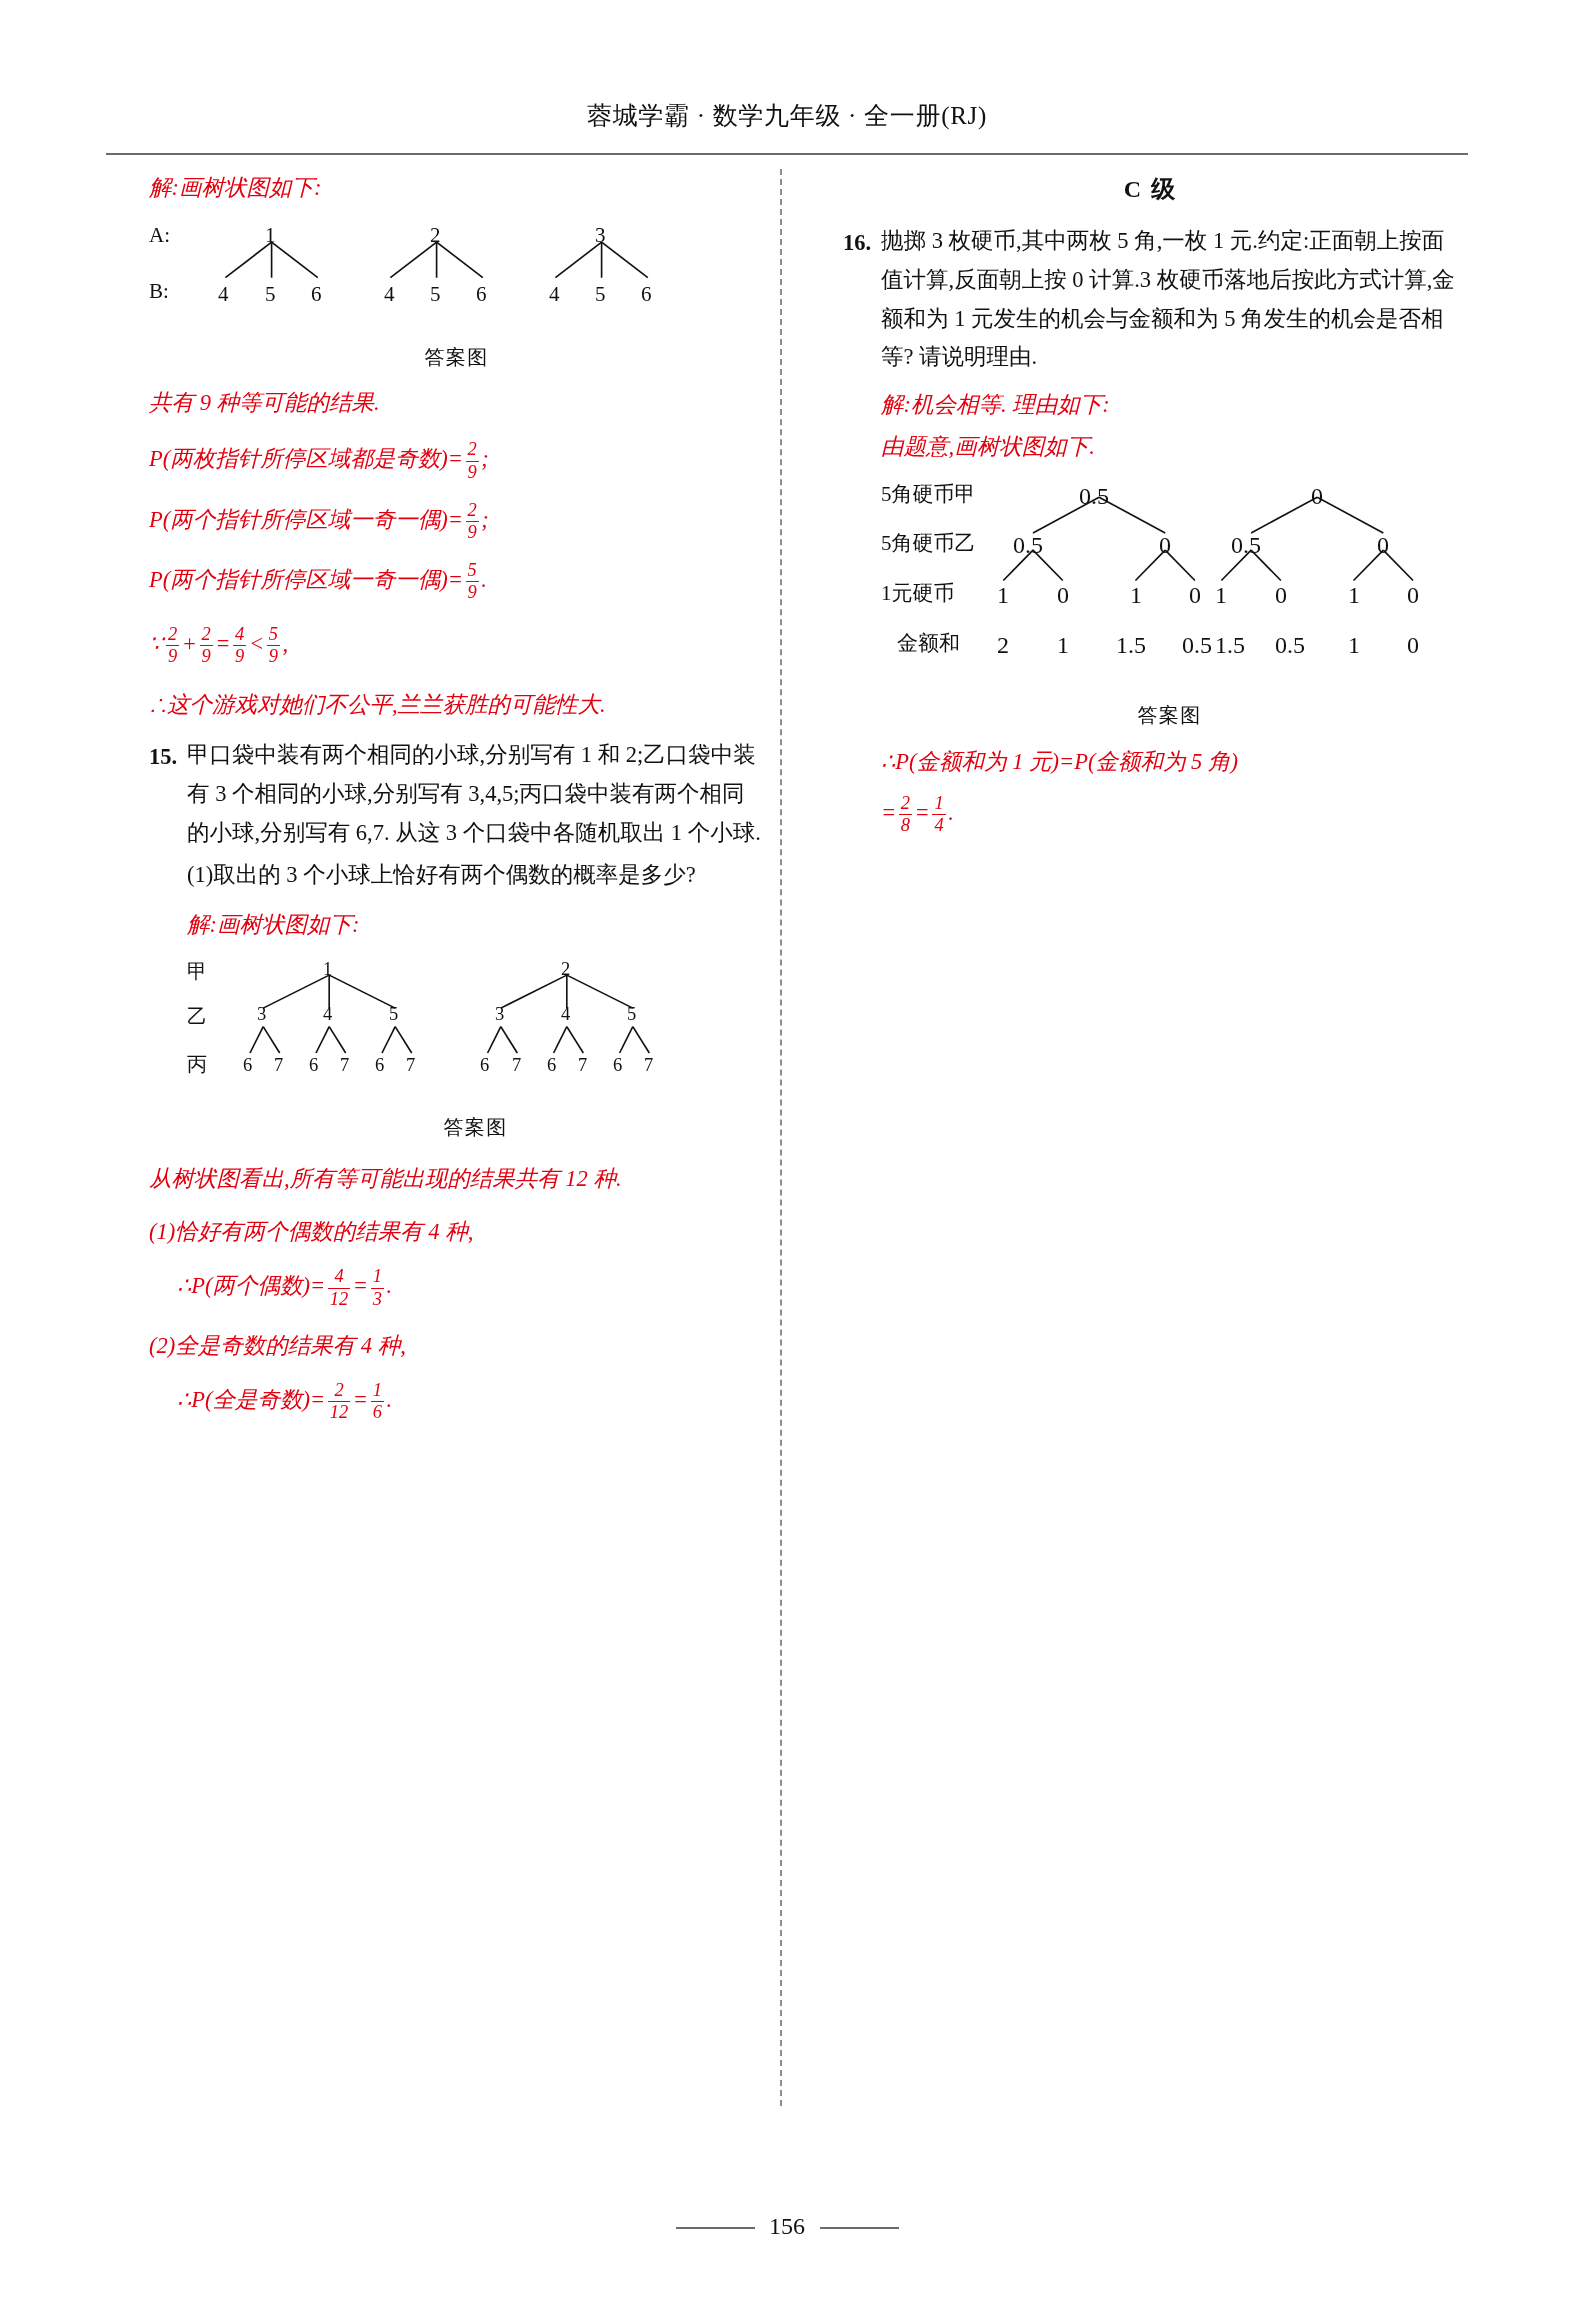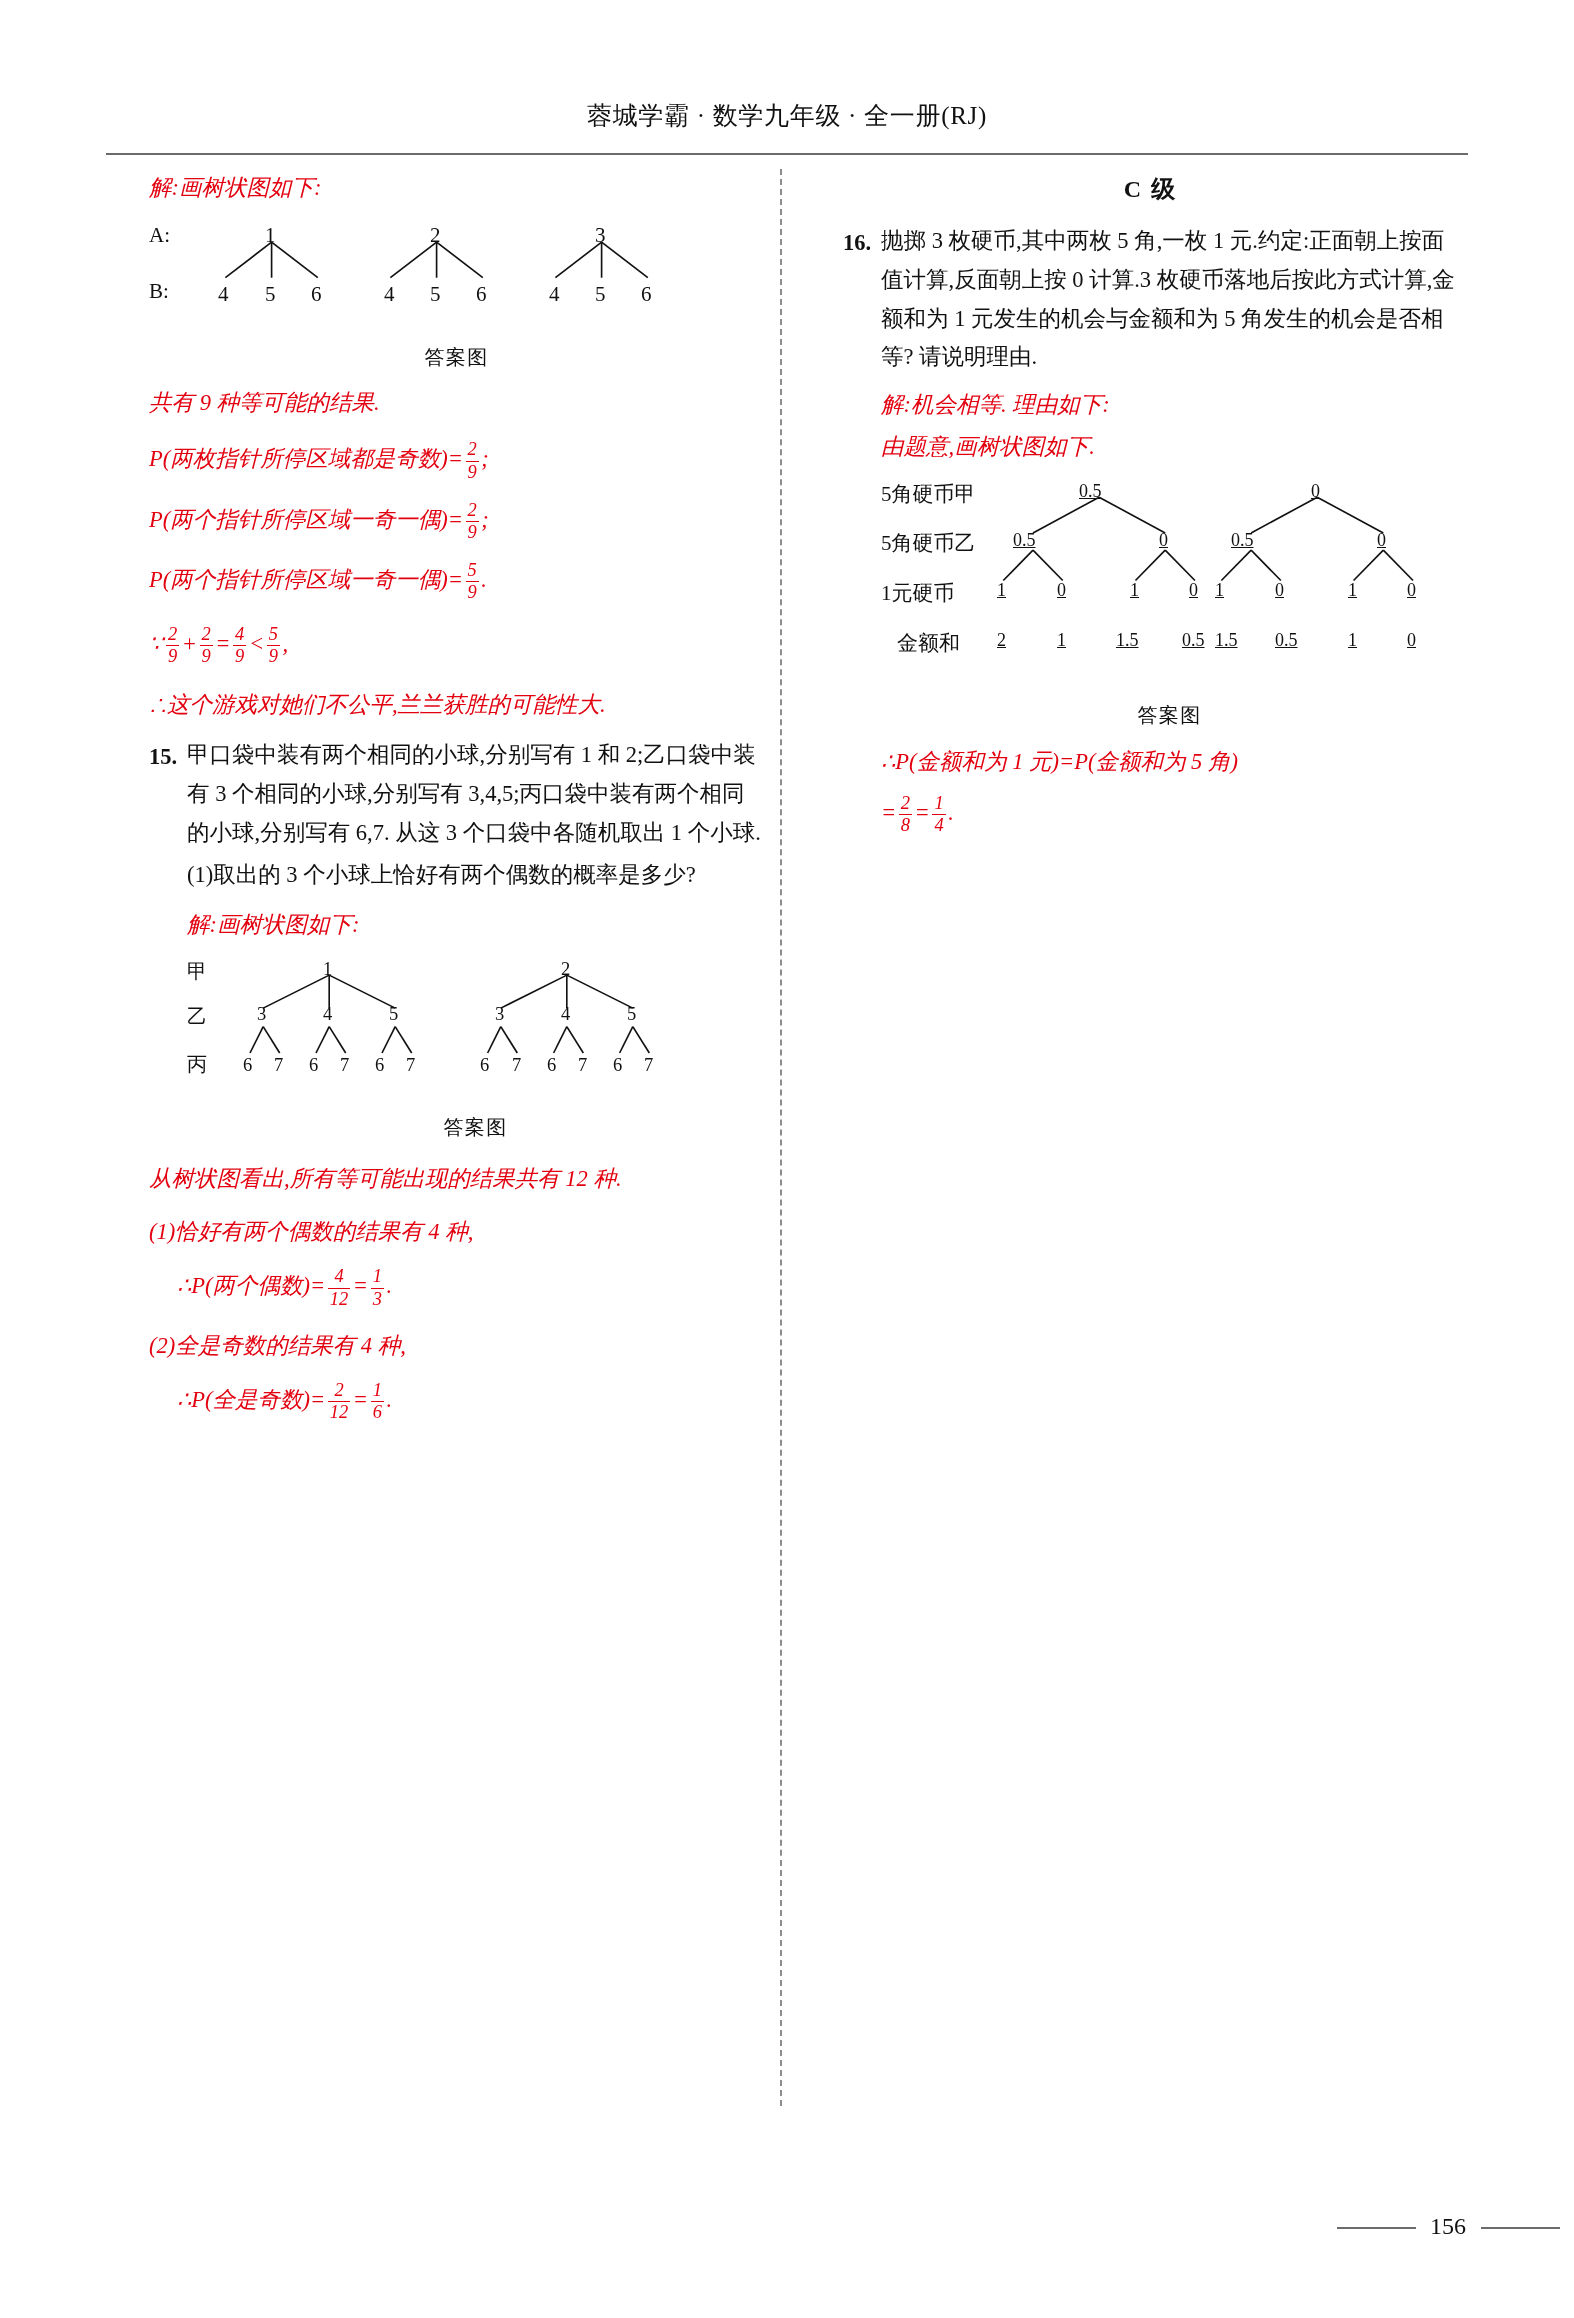--- a/index.html
+++ b/index.html
@@ -109,29 +109,29 @@
   #d1 .node { position: absolute; font-size: 21px; }
   #d1 svg { position: absolute; left: 0; top: 0; }
 
   #d2 { position: relative; height: 152px; }
   #d2 .lbl { position: absolute; font-size: 20px; }
   #d2 .node { position: absolute; font-size: 18.5px; }
   #d2 svg { position: absolute; left: 0; top: 0; }
 
   #d3 { position: relative; height: 218px; }
   #d3 .lbl { position: absolute; font-size: 21px; }
-  #d3 .node { position: absolute; font-size: 18px; text-decoration: underline; }
+  #d3 .node { position: absolute; font-size: 24px; }
   #d3 svg { position: absolute; left: 0; top: 0; }
 
   .pagenum {
     position: absolute;
     bottom: 79px;
     left: 0;
     width: 1574px;
-    text-align: right;
+    text-align: center;
     font-size: 24px;
     color: #111;
   }
   .pagenum .bar {
     display: inline-block;
     width: 79px;
     height: 2px;
     background: #6b6b6b;
     vertical-align: middle;
     margin: 0 14.5px;

